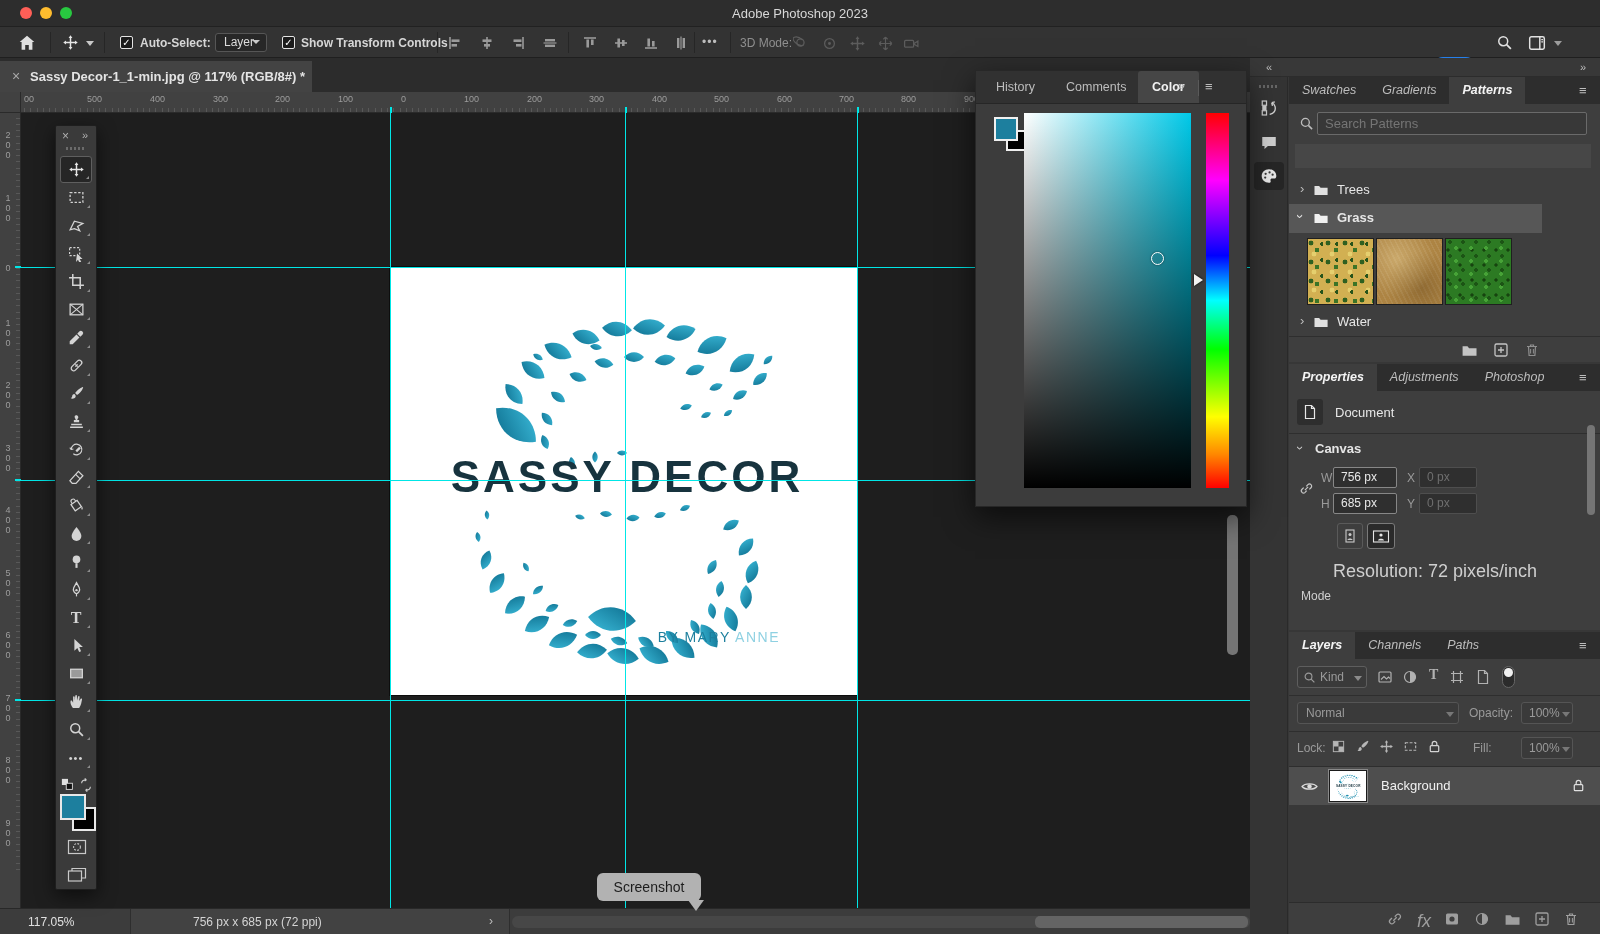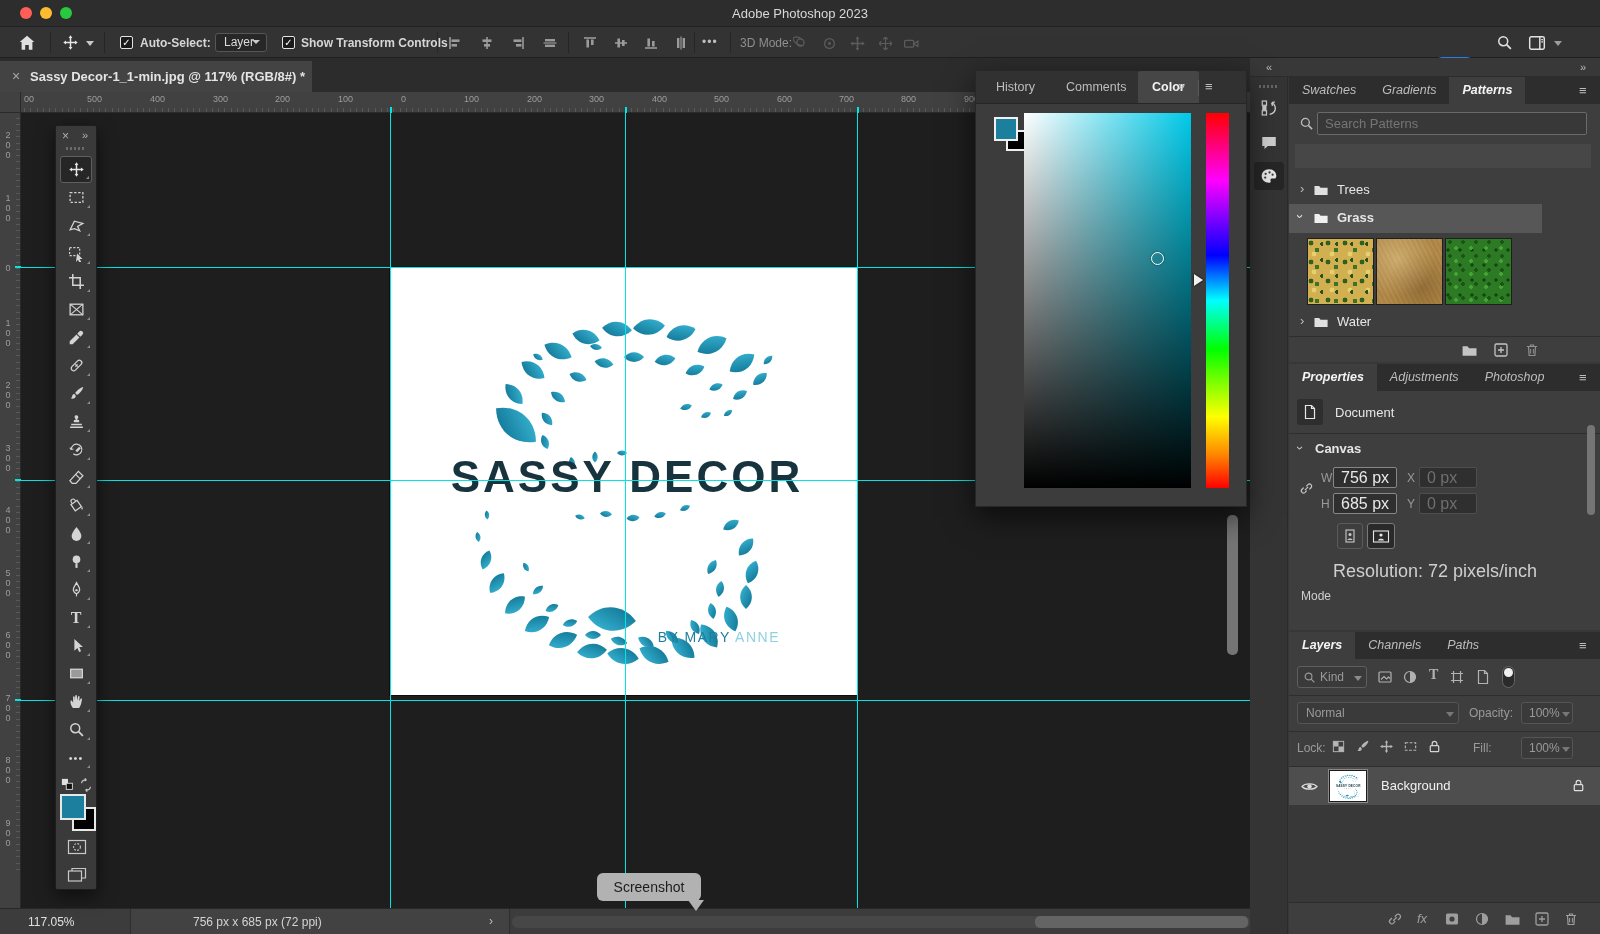--- a/index.html
+++ b/index.html
@@ -51,21 +51,21 @@
   #huestrip { left:230px; top:42px; width:23px; height:375px;
     background:linear-gradient(180deg,#ff0000 0%,#ff00ff 18%,#0000ff 38%,#00ffff 50%,#00ff00 63%,#ffff00 81%,#ff8800 91%,#ff0000 100%); }
   
   #dock { left:1250px; top:58px; width:350px; height:876px; background:#373737; }
   .tabstrip { background:#2d2d2d; height:27px;font-style:italic; }
   .dtab { font-size:12.5px; color:#bdbdbd; padding:0 13px; line-height:27px; display:inline-block; }
   .dtab.on { background:#3e3e3e; color:#f4f4f4; font-weight:bold; }
   .panelbody { background:#3e3e3e; }
   .rowlabel { color:#e6e6e6; font-size:13px; }
   .gray { color:#9a9a9a; }
-  .field { background:#2f2f2f; border:1px solid #878787; border-radius:2px; color:#e8e8e8; font-size:16px; text-align:left; padding-left:7px; }
+  .field { background:#2f2f2f; border:1px solid #878787; border-radius:2px; color:#e8e8e8; font-size:12px; text-align:left; padding-left:7px; }
   .field.off { border-color:#4e4e4e; color:#6f6f6f; }
   .swbox { width:67px; height:67px; border:1px solid #1f1f1f; }
   .thumb1 { background-color:#d2b052;
     background-image:radial-gradient(circle at 3px 4px,#2f6020 2.4px,transparent 2.6px),radial-gradient(circle at 9px 11px,#3b7427 2.2px,transparent 2.4px),radial-gradient(circle at 14px 5px,#27541b 1.9px,transparent 2.1px),radial-gradient(circle at 6px 15px,#e5cf6e 2.4px,transparent 2.6px);
     background-size:17px 19px,19px 17px,15px 16px,18px 18px; }
   .thumb2 { background-color:#ad8443;
     background-image:radial-gradient(circle at 30% 30%,rgba(255,235,180,.35),transparent 60%),radial-gradient(circle at 70% 75%,rgba(90,60,20,.35),transparent 55%),repeating-linear-gradient(63deg,rgba(255,255,255,.08) 0 1.6px,transparent 1.6px 4.4px); }
   .thumb3 { background-color:#2c7a23;
     background-image:radial-gradient(circle at 4px 3px,#1c5415 1.7px,transparent 1.9px),radial-gradient(circle at 10px 9px,#47a337 1.6px,transparent 1.8px),radial-gradient(circle at 2px 11px,#16430f 1.5px,transparent 1.7px);
     background-size:13px 14px,15px 13px,12px 15px; }
@@ -765,21 +765,21 @@
           <svg class="abs ic" style="left:282px;top:11px;color:#e0e0e0" width="15" height="15" viewBox="0 0 16 16">
               <use href="#i-lock"></use>
             </svg>
         </div>
         <div class="abs" style="left:0;top:146px;width:311px;height:97px;background:#383838"></div>
 
         <div class="abs" style="left:0;top:243px;width:311px;height:32px;background:#3e3e3e;border-top:1px solid #2c2c2c">
           <svg class="abs ic" style="left:98px;top:8px;color:#9e9e9e" width="16" height="16" viewBox="0 0 16 16">
               <use href="#i-link"></use>
             </svg>
-          <span class="abs" style="left:128px;top:8px;color:#9e9e9e;font-size:13px;font-style:italic">fx</span>
+          <span class="abs" style="left:128px;top:8px;color:#9e9e9e;font-size:18px;font-style:italic">fx</span>
           <svg class="abs ic" style="left:155px;top:8px;color:#9e9e9e" width="16" height="16" viewBox="0 0 16 16">
               <rect x="2" y="2.5" width="12" height="11" rx="1.5" fill="currentColor"></rect>
               <circle cx="8" cy="8" r="2.6" fill="#3e3e3e"></circle>
             </svg>
           <svg class="abs ic" style="left:185px;top:8px;color:#9e9e9e" width="16" height="16" viewBox="0 0 16 16">
               <use href="#i-half"></use>
             </svg>
           <svg class="abs ic" style="left:215px;top:8px;color:#9e9e9e" width="17" height="17" viewBox="0 0 16 16">
               <use href="#i-folder"></use>
             </svg>

